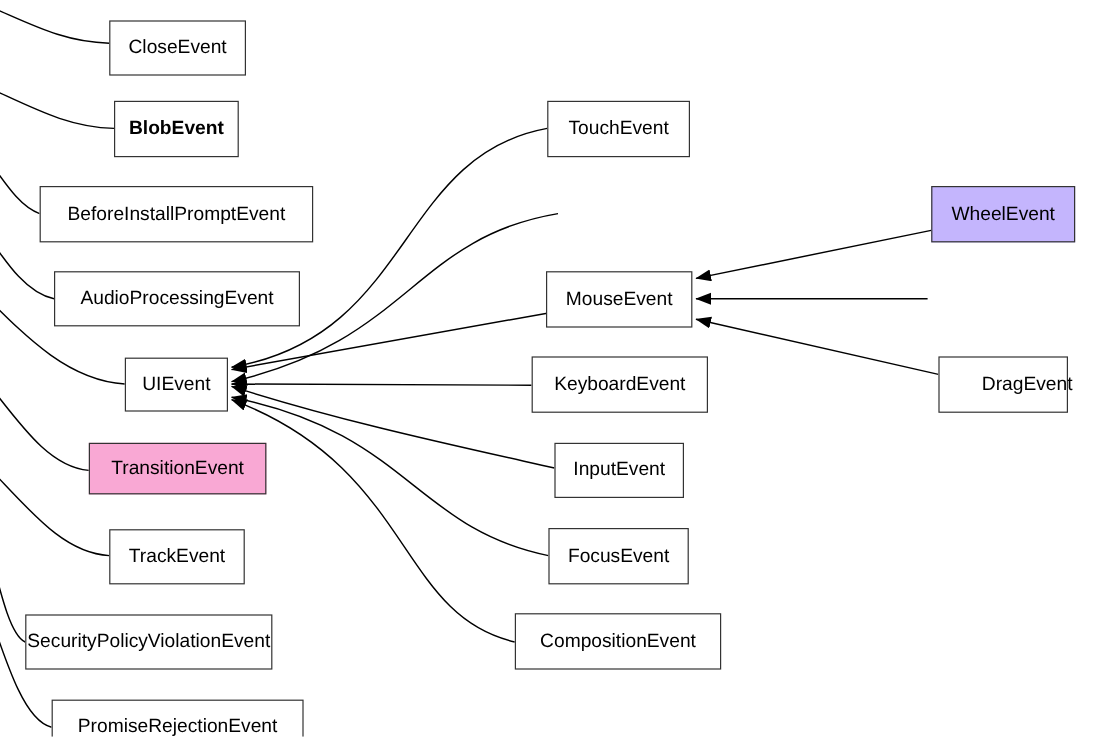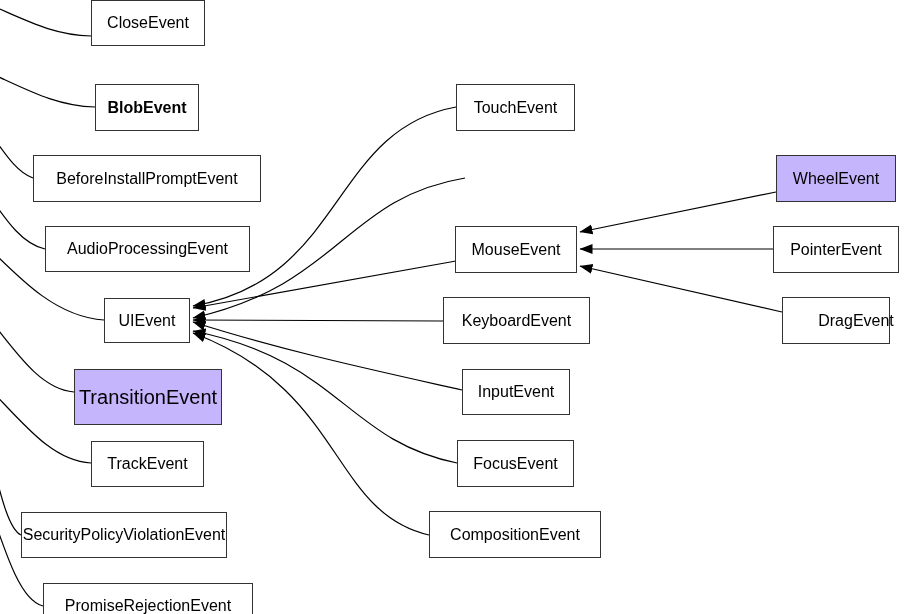--- a/index.html
+++ b/index.html
@@ -53,31 +53,30 @@
       <path d="M 456,261 C 368,277 280,293 193,308" fill="none" stroke="#000000" stroke-width="1.2" marker-end="url(#arrowhead)"></path>
       <path d="M 443,321 L 193,320" fill="none" stroke="#000000" stroke-width="1.2" marker-end="url(#arrowhead)"></path>
       <path d="M 462,390 C 373,370 284,351 193,322" fill="none" stroke="#000000" stroke-width="1.2" marker-end="url(#arrowhead)"></path>
       <path d="M 457,463 C 345,440 340,360 193,331" fill="none" stroke="#000000" stroke-width="1.2" marker-end="url(#arrowhead)"></path>
       <path d="M 429,535 C 330,512 345,390 193,333" fill="none" stroke="#000000" stroke-width="1.2" marker-end="url(#arrowhead)"></path>
       <path d="M 776,192 L 580,232" fill="none" stroke="#000000" stroke-width="1.2" marker-end="url(#arrowhead)"></path>
       <path d="M 773,249 L 580,249" fill="none" stroke="#000000" stroke-width="1.2" marker-end="url(#arrowhead)"></path>
       <path d="M 782,312 L 580,266" fill="none" stroke="#000000" stroke-width="1.2" marker-end="url(#arrowhead)"></path>
     </svg>
 
-<div class="node" style="left: 91px; top: 0; width: 114px; height: 46px; background: rgb(255, 255, 255); border-color: rgb(51, 51, 51); color: rgb(0, 0, 0); font-size: 16px;">CloseEvent</div>
+<div class="node" style="left: 91px; top: 17px; width: 114px; height: 46px; background: rgb(255, 255, 255); border-color: rgb(51, 51, 51); color: rgb(0, 0, 0); font-size: 16px;">CloseEvent</div>
     <div class="node" style="left: 95px; top: 84px; width: 104px; height: 47px; background: rgb(255, 255, 255); border-color: rgb(51, 51, 51); color: rgb(0, 0, 0); font-size: 16px; font-weight: bold;">BlobEvent</div>
     <div class="node" style="left: 33px; top: 155px; width: 228px; height: 47px; background: rgb(255, 255, 255); border-color: rgb(51, 51, 51); color: rgb(0, 0, 0); font-size: 16px;">BeforeInstallPromptEvent</div>
     <div class="node" style="left: 45px; top: 226px; width: 205px; height: 46px; background: rgb(255, 255, 255); border-color: rgb(51, 51, 51); color: rgb(0, 0, 0); font-size: 16px;">AudioProcessingEvent</div>
     <div class="node" style="left: 104px; top: 298px; width: 86px; height: 45px; background: rgb(255, 255, 255); border-color: rgb(51, 51, 51); color: rgb(0, 0, 0); font-size: 16px;">UIEvent</div>
-    <div class="node" style="left: 74px; top: 369px; width: 148px; height: 56px; background: #c4b5fd; border-color: rgb(51, 51, 51); color: rgb(0, 0, 0); font-size: 20px;">TransitionEvent</div>
+    <div class="node" style="left: 74px; top: 369px; width: 148px; height: 43px; background: #f9a8d4; border-color: rgb(51, 51, 51); color: rgb(0, 0, 0); font-size: 16px;">TransitionEvent</div>
     <div class="node" style="left: 91px; top: 441px; width: 113px; height: 46px; background: rgb(255, 255, 255); border-color: rgb(51, 51, 51); color: rgb(0, 0, 0); font-size: 16px;">TrackEvent</div>
     <div class="node" style="left: 21px; top: 512px; width: 206px; height: 46px; background: rgb(255, 255, 255); border-color: rgb(51, 51, 51); color: rgb(0, 0, 0); font-size: 16px;">SecurityPolicyViolationEvent</div>
     <div class="node" style="left: 43px; top: 583px; width: 210px; height: 46px; background: rgb(255, 255, 255); border-color: rgb(51, 51, 51); color: rgb(0, 0, 0); font-size: 16px;">PromiseRejectionEvent</div>
     <div class="node" style="left: 456px; top: 84px; width: 119px; height: 47px; background: rgb(255, 255, 255); border-color: rgb(51, 51, 51); color: rgb(0, 0, 0); font-size: 16px;">TouchEvent</div>
     <div class="node" style="left: 455px; top: 226px; width: 122px; height: 47px; background: rgb(255, 255, 255); border-color: rgb(51, 51, 51); color: rgb(0, 0, 0); font-size: 16px;">MouseEvent</div>
     <div class="node" style="left: 462px; top: 369px; width: 108px; height: 46px; background: rgb(255, 255, 255); border-color: rgb(51, 51, 51); color: rgb(0, 0, 0); font-size: 16px;">InputEvent</div>
     <div class="node" style="left: 443px; top: 297px; width: 147px; height: 47px; background: rgb(255, 255, 255); border-color: rgb(51, 51, 51); color: rgb(0, 0, 0); font-size: 16px;">KeyboardEvent</div>
     <div class="node" style="left: 457px; top: 440px; width: 117px; height: 47px; background: rgb(255, 255, 255); border-color: rgb(51, 51, 51); color: rgb(0, 0, 0); font-size: 16px;">FocusEvent</div>
     <div class="node" style="left: 429px; top: 511px; width: 172px; height: 47px; background: rgb(255, 255, 255); border-color: rgb(51, 51, 51); color: rgb(0, 0, 0); font-size: 16px;">CompositionEvent</div>
     <div class="node" style="left: 776px; top: 155px; width: 120px; height: 47px; background: #c4b5fd; border-color: rgb(51, 51, 51); color: rgb(0, 0, 0); font-size: 16px;">WheelEvent</div>
-    <div class="node" style="left: 773px; top: 226px; width: 126px; height: 47px; background: rgb(255, 255, 255); border-color: rgb(51, 51, 51); color: rgb(0, 0, 0); font-size: 16px;">PointerEvent</div>
     <div class="node" style="left: 782px; top: 297px; width: 108px; height: 47px; background: rgb(255, 255, 255); border-color: rgb(51, 51, 51); color: rgb(0, 0, 0); font-size: 16px; padding-left: 40px;">DragEvent</div>
   </div>
 
 </body></html>

